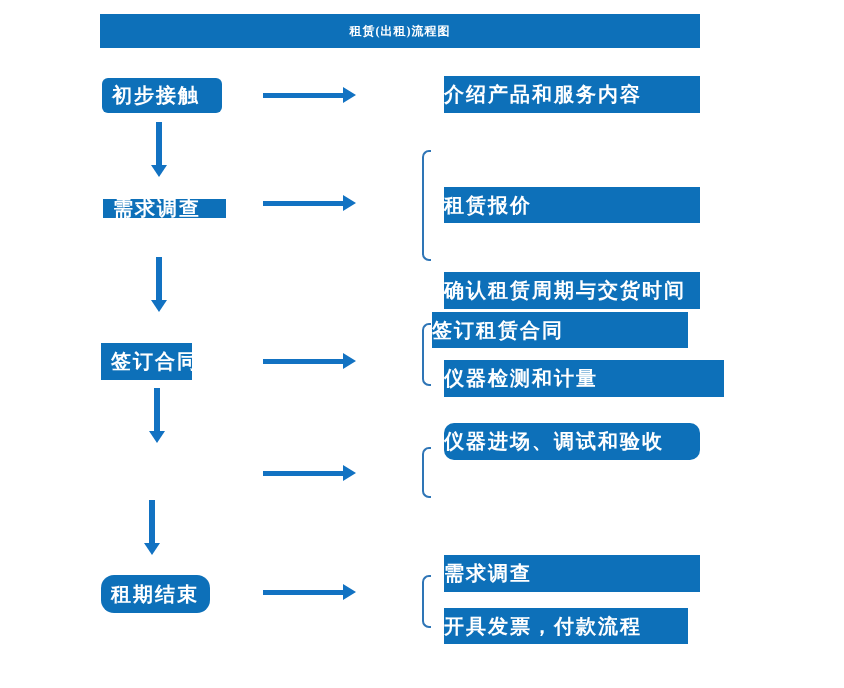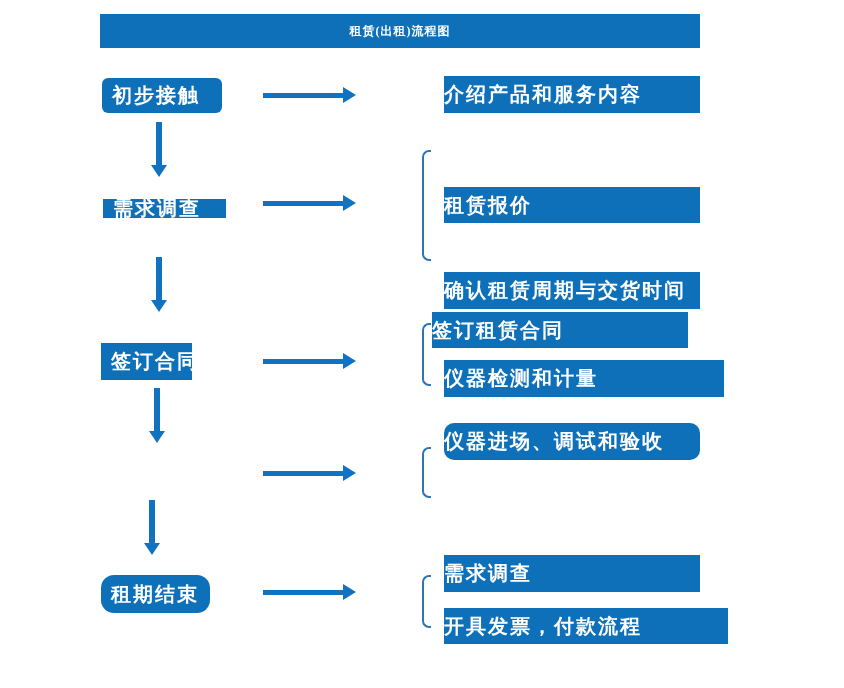--- a/index.html
+++ b/index.html
@@ -106,15 +106,15 @@
 
   <div class="box detail" style="left:444px;top:187px;width:256px;height:36px;">租赁报价</div>
   <div class="box detail" style="left:444px;top:243px;width:256px;height:37px;margin-top:29px;">确认租赁周期与交货时间</div>
 
   <div class="box detail" style="left:432px;top:312px;width:256px;height:36px;">签订租赁合同</div>
   <div class="box detail" style="left:444px;top:360px;width:280px;height:37px;">仪器检测和计量</div>
 
   <div class="box detail" style="left:444px;top:423px;width:256px;height:37px;border-radius:10px;">仪器进场、调试和验收</div>
 
   <div class="box detail" style="left:444px;top:555px;width:256px;height:37px;">需求调查</div>
-  <div class="box detail" style="left:444px;top:608px;width:284px;height:36px;text-align:center;">开具发票，付款流程</div>
+  <div class="box detail" style="left:444px;top:608px;width:244px;height:36px;text-align:center;">开具发票，付款流程</div>
 
 </div>
 
 </body></html>

